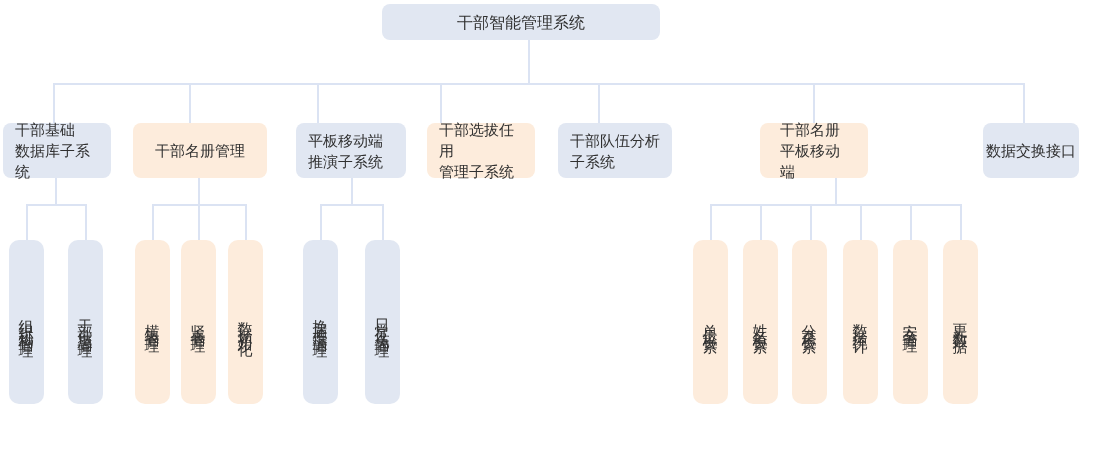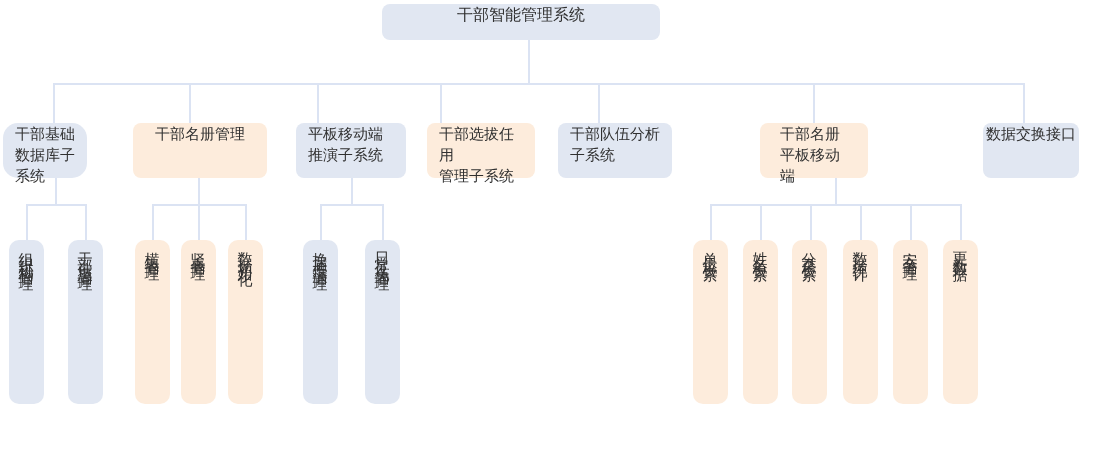--- a/index.html
+++ b/index.html
@@ -14,21 +14,21 @@
     width:1110px;height:450px;
     background:#ffffff;
     font-family:"Liberation Sans", sans-serif;
     color:var(--text);
     overflow:hidden;
   }
   .node{
     position:absolute;
     box-sizing:border-box;
     display:flex;
-    align-items:flex-start;
+    align-items:center;
     font-size:15px;
     line-height:21px;
     border-radius:8px;
   }
   .fill-blue{background:var(--blue-fill);}
   .fill-orange{background:var(--orange-fill);}
   .lv1{
     left:382px;top:4px;width:278px;height:36px;
     justify-content:center;font-size:16px;
   }
@@ -87,21 +87,21 @@
   <div class="cline v" style="left:760px;top:204px;height:36px;"></div>
   <div class="cline v" style="left:810px;top:204px;height:36px;"></div>
   <div class="cline v" style="left:860px;top:204px;height:36px;"></div>
   <div class="cline v" style="left:910px;top:204px;height:36px;"></div>
   <div class="cline v" style="left:960px;top:204px;height:36px;"></div>
 
   <div class="node lv1 fill-blue">
     <span class="lbl">干部智能管理系统</span>
   </div>
 
-  <div class="node lv2 fill-blue" style="left:3px;width:84px;border-radius:15px;">
+  <div class="node lv2 fill-blue" style="left:3px;width:108px;">
     <span class="lbl">干部基础
 数据库子系统</span>
   </div>
   <div class="node lv2 fill-orange center" style="left:133px;width:134px;">
     <span class="lbl">干部名册管理</span>
   </div>
   <div class="node lv2 fill-blue" style="left:296px;width:110px;">
     <span class="lbl">平板移动端
 推演子系统</span>
   </div>

